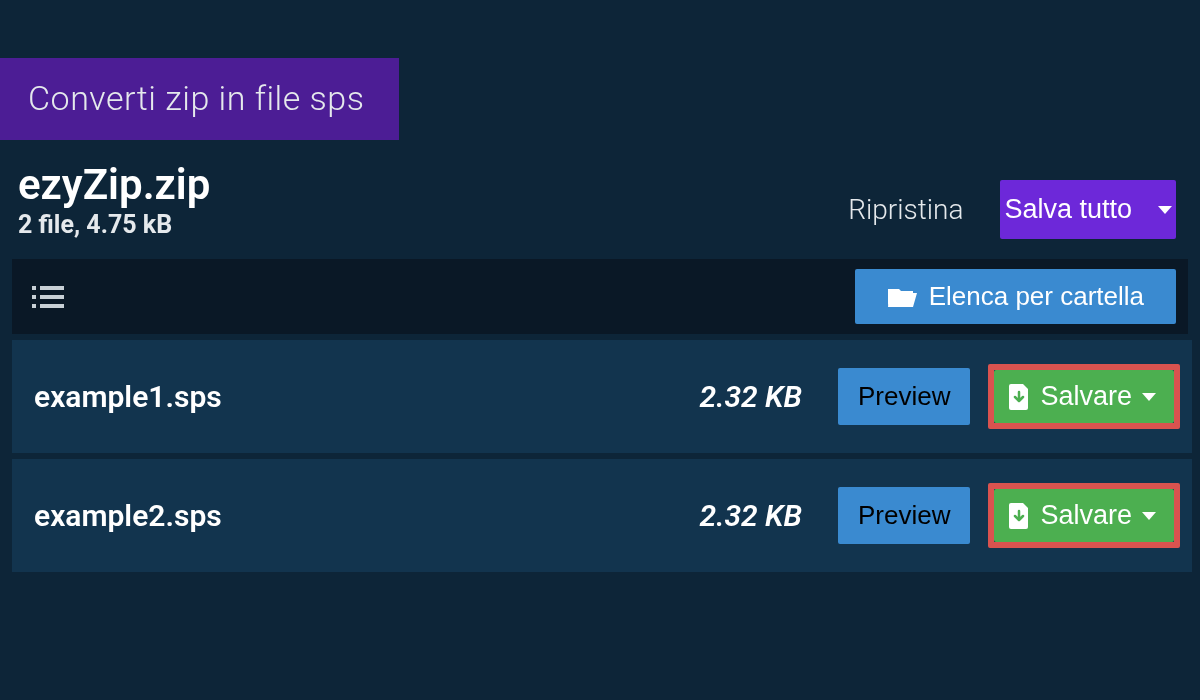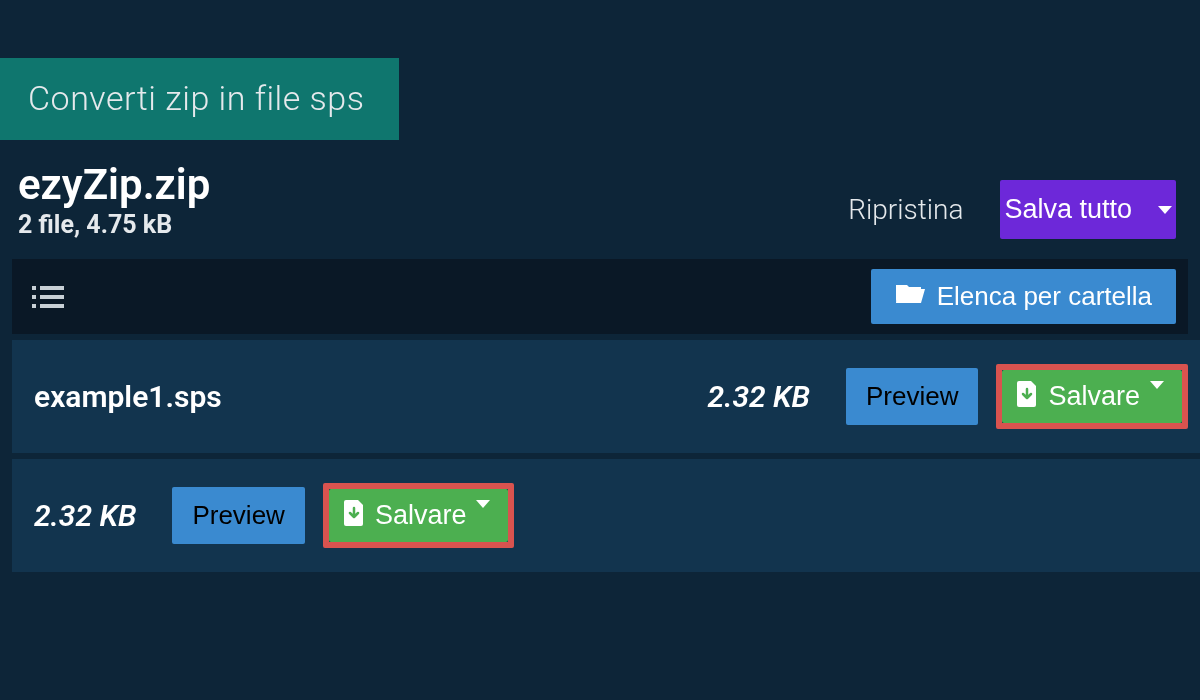--- a/index.html
+++ b/index.html
@@ -9,21 +9,21 @@
       background: #0d2538;
       font-family: -apple-system, BlinkMacSystemFont, "Segoe UI", Roboto, "Helvetica Neue", Arial, sans-serif;
       color: #e5e9ec;
       overflow: hidden;
     }
     .tab-bar {
       padding-top: 58px;
     }
     .tab {
       display: inline-block;
-      background: #0f766e;
+      background: #4c1d95;
       padding: 20px 35px 22px 28px;
       font-size: 34px;
       font-weight: 300;
       color: #e5e9ec;
       letter-spacing: 0.5px;
     }
     .header-row {
       display: flex;
       align-items: flex-end;
       justify-content: space-between;
@@ -83,31 +83,31 @@
     }
     .list-icon {
       color: #c8d0d6;
       font-size: 32px;
       display: inline-flex;
     }
     .btn-blue {
       background: #3a8ad0;
       color: #fff;
       border: none;
-      padding: 12px 24px;
+      padding: 12px 32px;
       font-size: 26px;
       font-weight: 400;
       display: inline-flex;
-      align-items: flex-start;
+      align-items: center;
       gap: 12px;
       cursor: pointer;
       border-radius: 2px;
     }
     .file-row {
-      margin: 6px 0 0 12px;
+      margin: 6px 8px 0 12px;
       background: #12344e;
       display: flex;
       align-items: center;
       padding: 24px 12px 24px 22px;
       gap: 18px;
     }
     .file-row-name {
       flex: 1;
       font-size: 30px;
       font-weight: 600;
@@ -136,20 +136,21 @@
       display: inline-flex;
     }
     .btn-save {
       background: #4caf50;
       color: #fff;
       border: none;
       padding: 11px 18px 11px 14px;
       font-size: 27px;
       font-weight: 400;
       display: inline-flex;
+      align-items: center;
       gap: 10px;
       cursor: pointer;
       border-radius: 2px;
     }
     .caret {
       display: inline-block;
       width: 0;
       height: 0;
       border-left: 7px solid transparent;
       border-right: 7px solid transparent;
@@ -215,20 +216,21 @@
           <path d="M11 8 v8 M7 13 l4 4 l4 -4" stroke="#4caf50" stroke-width="2.5" fill="none" stroke-linecap="round" stroke-linejoin="round"></path>
         </svg>
       </span>
       <span>Salvare</span>
       <span class="caret"></span>
     </button>
   </div>
 </div>
 
 <div class="file-row">
+  <div class="file-row-name">example2.sps</div>
   <div class="file-row-size">2.32 KB</div>
   <button class="btn-preview">Preview</button>
   <div class="save-wrap">
     <button class="btn-save">
       <span>
         <svg width="22" height="26" viewBox="0 0 22 26" fill="#fff">
           <path d="M3 0 h12 l5 5 v19 a2 2 0 0 1 -2 2 H3 a2 2 0 0 1 -2 -2 V2 a2 2 0 0 1 2 -2 Z" fill="#fff"></path>
           <path d="M11 8 v8 M7 13 l4 4 l4 -4" stroke="#4caf50" stroke-width="2.5" fill="none" stroke-linecap="round" stroke-linejoin="round"></path>
         </svg>
       </span>

